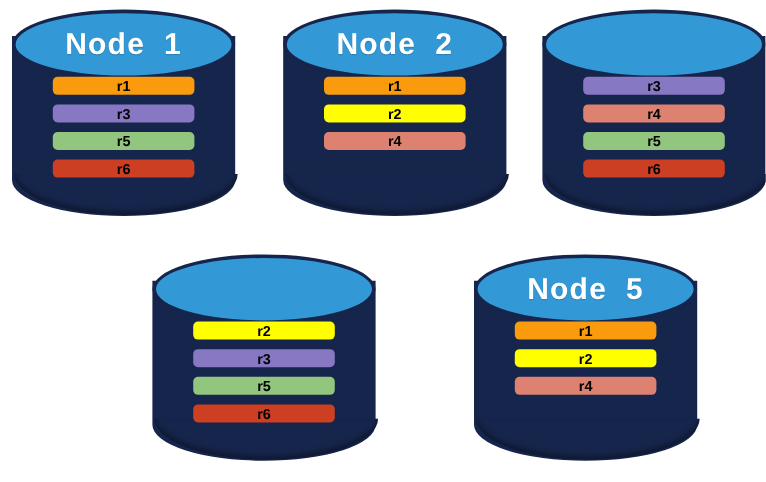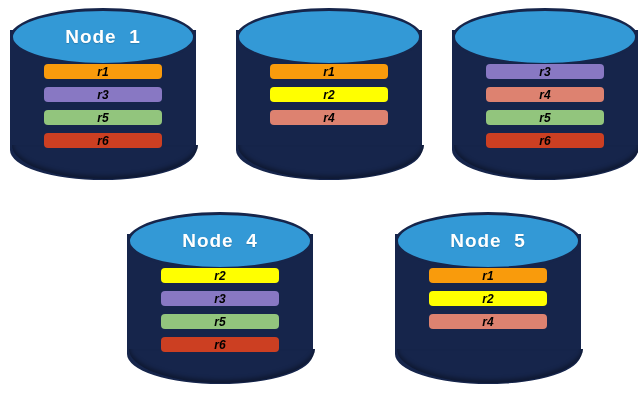--- a/index.html
+++ b/index.html
@@ -68,21 +68,21 @@
   .node-label {
     position: absolute;
     left: 0;
     top: 0;
     width: 186px;
     height: 58px;
     display: flex;
     align-items: center;
     justify-content: center;
     color: #ffffff;
-    font-size: 19px;
+    font-size: 25px;
     font-weight: bold;
     letter-spacing: 1px;
     white-space: pre;
     text-shadow: 0 1px 1px rgba(0,0,0,0.18);
   }
 
   
   .replicas {
     position: absolute;
     left: 34px;
@@ -98,21 +98,20 @@
     display: flex;
     align-items: center;
     justify-content: center;
   }
 
   .replica-label {
     font-size: 12px;
     font-weight: bold;
     color: #000000;
     line-height: 1;
-    font-style: italic;
   }
 </style>
 </head>
 <body>
 
 <div id="diagram" style="background: rgb(255, 255, 255);">
     <div class="node" style="left: 10px; top: 8px;">
       <div class="cyl-body" style="background: rgb(22, 37, 75); border-color: rgb(22, 37, 75);">
         <div class="cyl-bottom-shade" style="background: rgb(22, 37, 75);"></div>
       </div>
@@ -131,20 +130,21 @@
         <div class="replica-bar" style="background: rgb(204, 63, 34);">
           <span class="replica-label" style="color: rgb(0, 0, 0);">r6</span>
         </div>
       </div>
     </div>
     <div class="node" style="left: 236px; top: 8px;">
       <div class="cyl-body" style="background: rgb(22, 37, 75); border-color: rgb(22, 37, 75);">
         <div class="cyl-bottom-shade" style="background: rgb(22, 37, 75);"></div>
       </div>
       <div class="cyl-top" style="background: rgb(51, 153, 214); border-color: rgb(22, 37, 75);"></div>
+      <div class="node-label" style="color: rgb(255, 255, 255);">Node  2</div>
       <div class="replicas">
         <div class="replica-bar" style="background: rgb(249, 155, 12);">
           <span class="replica-label" style="color: rgb(0, 0, 0);">r1</span>
         </div>
         <div class="replica-bar" style="background: rgb(255, 255, 0);">
           <span class="replica-label" style="color: rgb(0, 0, 0);">r2</span>
         </div>
         <div class="replica-bar" style="background: rgb(221, 130, 112);">
           <span class="replica-label" style="color: rgb(0, 0, 0);">r4</span>
         </div>
@@ -168,21 +168,20 @@
         <div class="replica-bar" style="background: rgb(204, 63, 34);">
           <span class="replica-label" style="color: rgb(0, 0, 0);">r6</span>
         </div>
       </div>
     </div>
     <div class="node" style="left: 127px; top: 212px;">
       <div class="cyl-body" style="background: rgb(22, 37, 75); border-color: rgb(22, 37, 75);">
         <div class="cyl-bottom-shade" style="background: rgb(22, 37, 75);"></div>
       </div>
       <div class="cyl-top" style="background: rgb(51, 153, 214); border-color: rgb(22, 37, 75);"></div>
-      <div class="node-label" style="color: rgb(255, 255, 255);">Node  4</div>
       <div class="replicas">
         <div class="replica-bar" style="background: rgb(255, 255, 0);">
           <span class="replica-label" style="color: rgb(0, 0, 0);">r2</span>
         </div>
         <div class="replica-bar" style="background: rgb(136, 120, 195);">
           <span class="replica-label" style="color: rgb(0, 0, 0);">r3</span>
         </div>
         <div class="replica-bar" style="background: rgb(146, 197, 125);">
           <span class="replica-label" style="color: rgb(0, 0, 0);">r5</span>
         </div>

